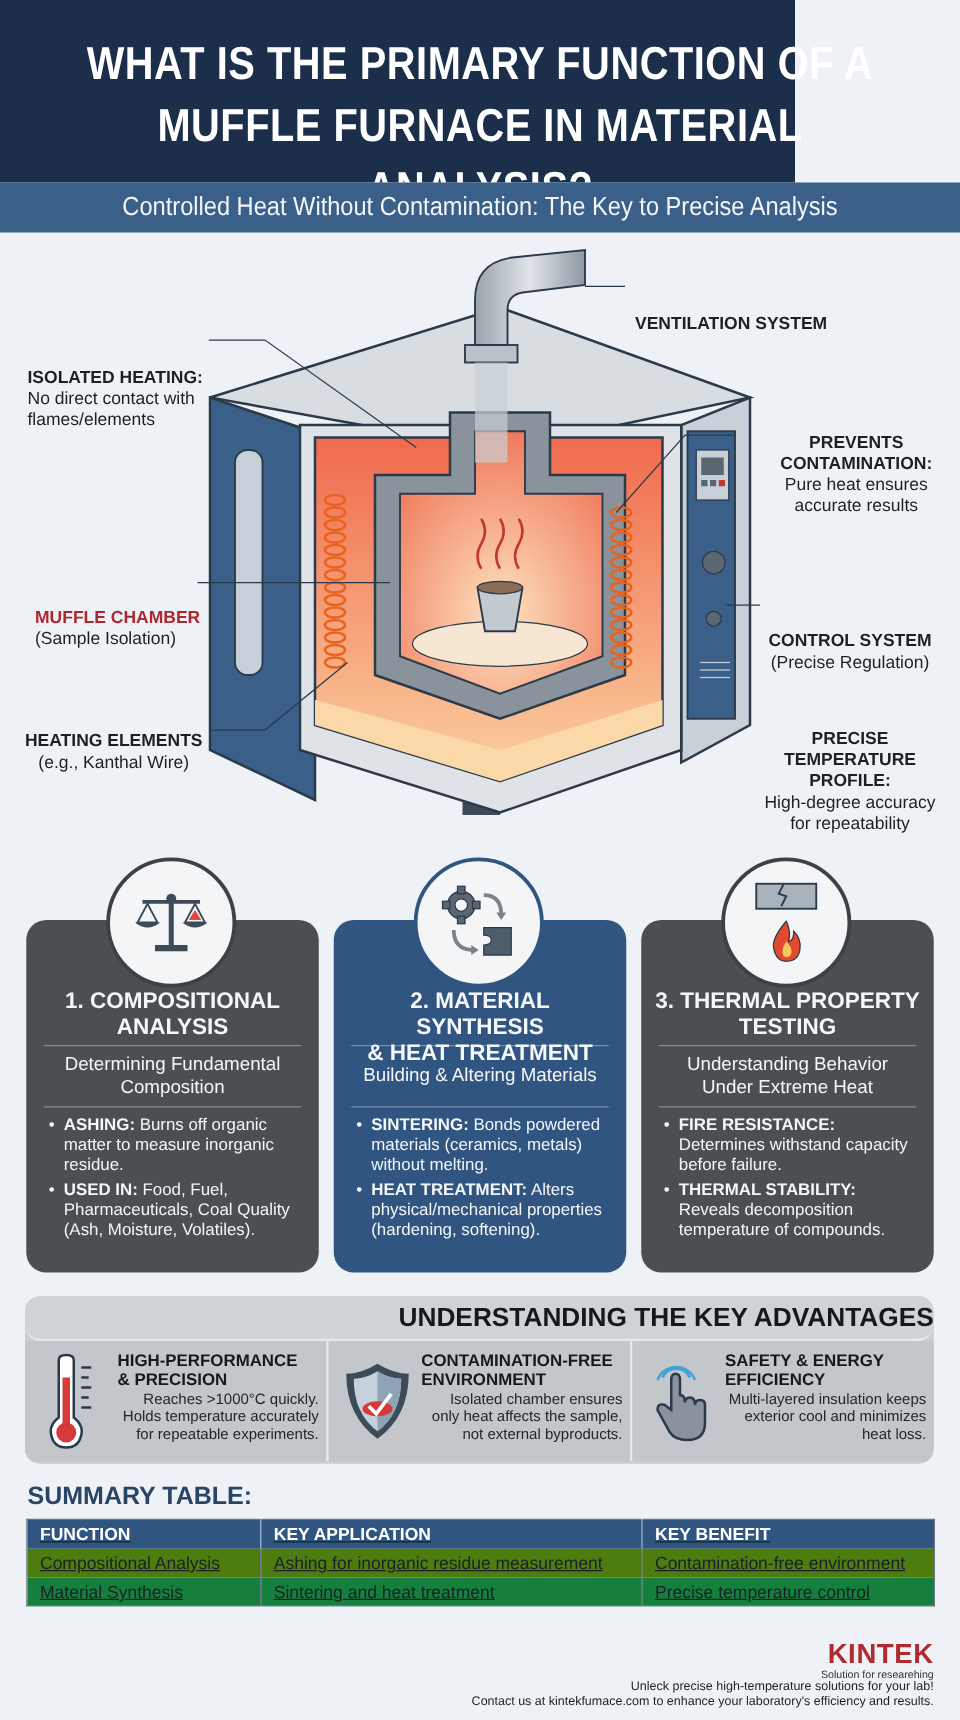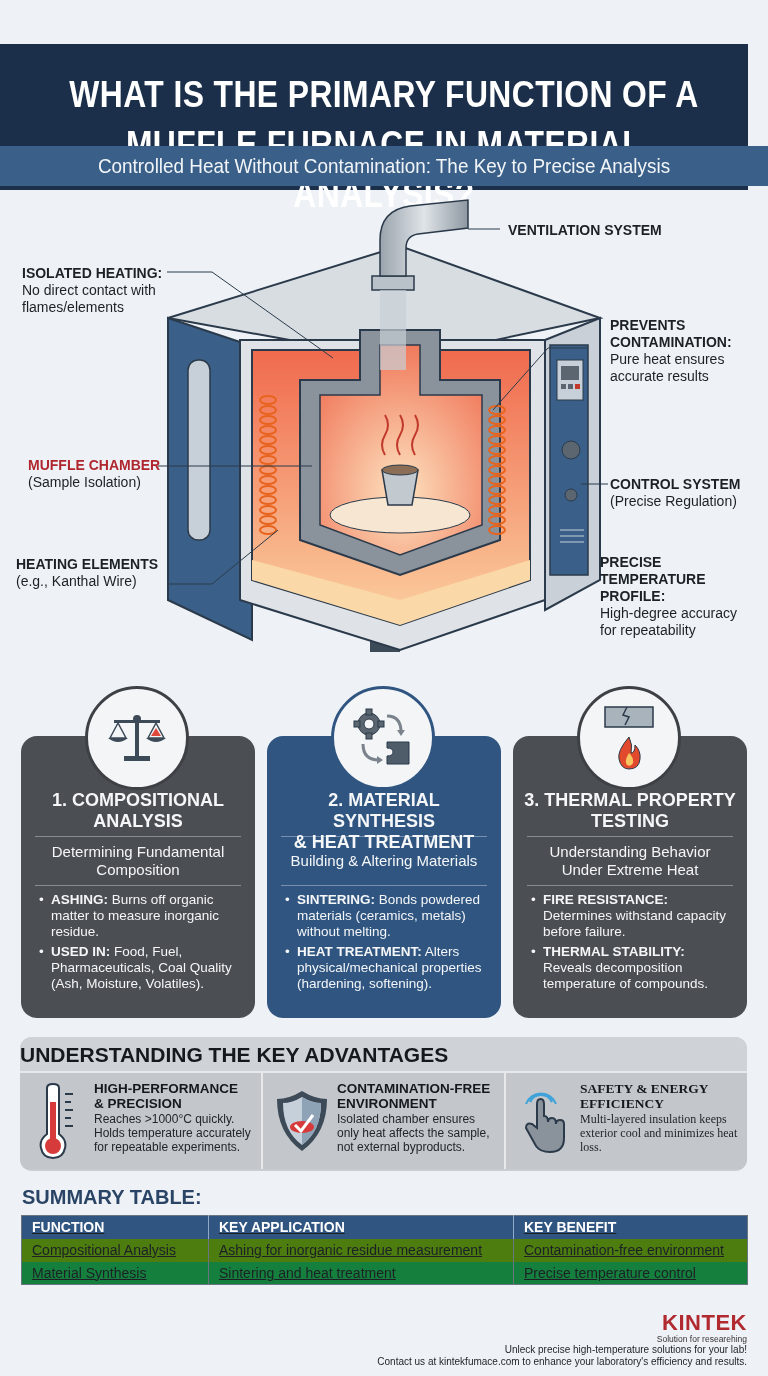--- a/index.html
+++ b/index.html
@@ -1,58 +1,58 @@
 <!DOCTYPE html>
 <html><head>
 <meta charset="utf-8">
 <style>
   * { box-sizing: border-box; margin: 0; padding: 0; }
   html, body { width: 768px; height: 1376px; overflow: hidden; }
   body { background: #eef2f6; font-family: "Liberation Sans", sans-serif; color: #1c2126; position: relative; }
 
-  .header { position: absolute; left: 0; top: 0; width: 748px; height: 146px; background: #1b2f4a; margin-top: 44px; }
+  .header { position: absolute; left: 0; top: 0; width: 636px; height: 146px; background: #1b2f4a; }
   .title { position: absolute; left: 0; top: 26px; width: 768px; text-align: center; color: #fff;
            font-family: "Liberation Sans", sans-serif; font-weight: bold; font-size: 37px; line-height: 50px;
            transform: scaleX(0.86); letter-spacing: 0.5px; }
   .subtitle-bar { position: absolute; left: 0; top: 146px; width: 768px; height: 40px; background: #3a6089; }
   .subtitle { position: absolute; left: 0; top: 0; width: 768px; height: 40px; line-height: 40px; text-align: center;
               color: #f2f5f8; font-size: 21px; transform: scaleX(0.9); }
 
   
   .diagram { position: absolute; left: 0; top: 186px; width: 768px; height: 490px; }
-  .callout { position: absolute; font-size: 14px; line-height: 17px; color: #1c2126; }
+  .callout { position: absolute; font-size: 14px; line-height: 17px; color: #1c2126; margin-top: 28px; }
   .callout .head { font-weight: bold; }
   .callout .head.red { color: #b0262e; }
-  .callout.center { }
+  .callout.center { text-align: center; }
 
   
   .card { position: absolute; top: 736px; width: 234px; height: 282px; border-radius: 16px; color: #f4f6f8; padding: 50px 10px 0; }
   .card.gray { background: #4b4e52; }
   .card.blue { background: #2f5580; }
   .card-icon { position: absolute; left: 64px; top: -50px; width: 104px; height: 104px; border-radius: 50%;
                background: #f3f5f7; border: 3px solid #3d4045; display: flex; align-items: center; justify-content: center; }
   .card.blue .card-icon { border-color: #2f5580; }
   .card-title { text-align: center; font-weight: bold; font-size: 18px; line-height: 21px; height: 50px; padding-top: 4px; }
   .card-rule { height: 1px; background: rgba(255,255,255,0.35); margin: 0 4px; }
   .card-sub { text-align: center; font-size: 15px; line-height: 18px; height: 48px; display: flex; align-items: center; justify-content: center; }
   .card-list { list-style: none; padding: 6px 6px 0 8px; }
   .card-list li { position: relative; padding-left: 12px; font-size: 13.5px; line-height: 16px; margin-bottom: 4px; }
   .card-list li::before { content: "•"; position: absolute; left: 0; top: 0; }
   .card-list b { font-weight: bold; }
 
   
   .adv { position: absolute; left: 20px; top: 1037px; width: 727px; height: 134px; background: #c9ccd0; border-radius: 12px; overflow: hidden; }
-  .adv-title { height: 36px; line-height: 36px; text-align: left; font-weight: bold; font-size: 21px; color: #15191d;
-               background: #cfd2d6; border-bottom: 2px solid #e6e8ea; }
+  .adv-title { height: 36px; line-height: 36px; text-align: right; font-weight: bold; font-size: 21px; color: #15191d;
+               background: #cfd2d6; border-bottom: 2px solid #e6e8ea; border-radius: 13px; }
   .adv-row { display: flex; height: 96px; }
   .adv-cell { flex: 1; display: flex; align-items: flex-start; padding: 8px 6px 0 10px; border-right: 2px solid #e6e8ea; background: #c3c7cb; }
-  .adv-cell:last-child { border-right: none; font-family: Liberation Serif, serif; }
+  .adv-cell:last-child { border-right: none; }
   .adv-icon { width: 58px; height: 80px; flex: none; display: flex; align-items: center; justify-content: center; margin-right: 6px; }
   .adv-text .h { font-weight: bold; font-size: 13.5px; line-height: 15px; color: #15191d; }
-  .adv-text .d { font-size: 12px; line-height: 14px; color: #22262a; margin-top: 1px; }
+  .adv-text .d { font-size: 12px; line-height: 14px; color: #22262a; margin-top: 1px; text-align: right; }
 
   
   .sum-title { position: absolute; left: 22px; top: 1186px; font-weight: bold; font-size: 20px; color: #2a4466; }
   .sum-table { position: absolute; left: 21px; top: 1215px; width: 727px; border-collapse: collapse; font-size: 14px; text-decoration: underline; }
   .sum-table th { background: #2f5580; color: #fff; text-align: left; font-weight: bold; padding: 0 10px; height: 23px; border-right: 1px solid #8fa9c6; }
   .sum-table td { padding: 0 10px; height: 23px; border-right: 1px solid #6b7580; color: #1c2126; }
   .sum-table tr:nth-child(1) td, .sum-table tr:nth-child(3) td { background: #4d7c0f; }
   .sum-table tr:nth-child(2) td { background: #15803d; }
   .sum-table { border: 1px solid #6b7580; }
   .sum-table th:last-child, .sum-table td:last-child { border-right: none; }

